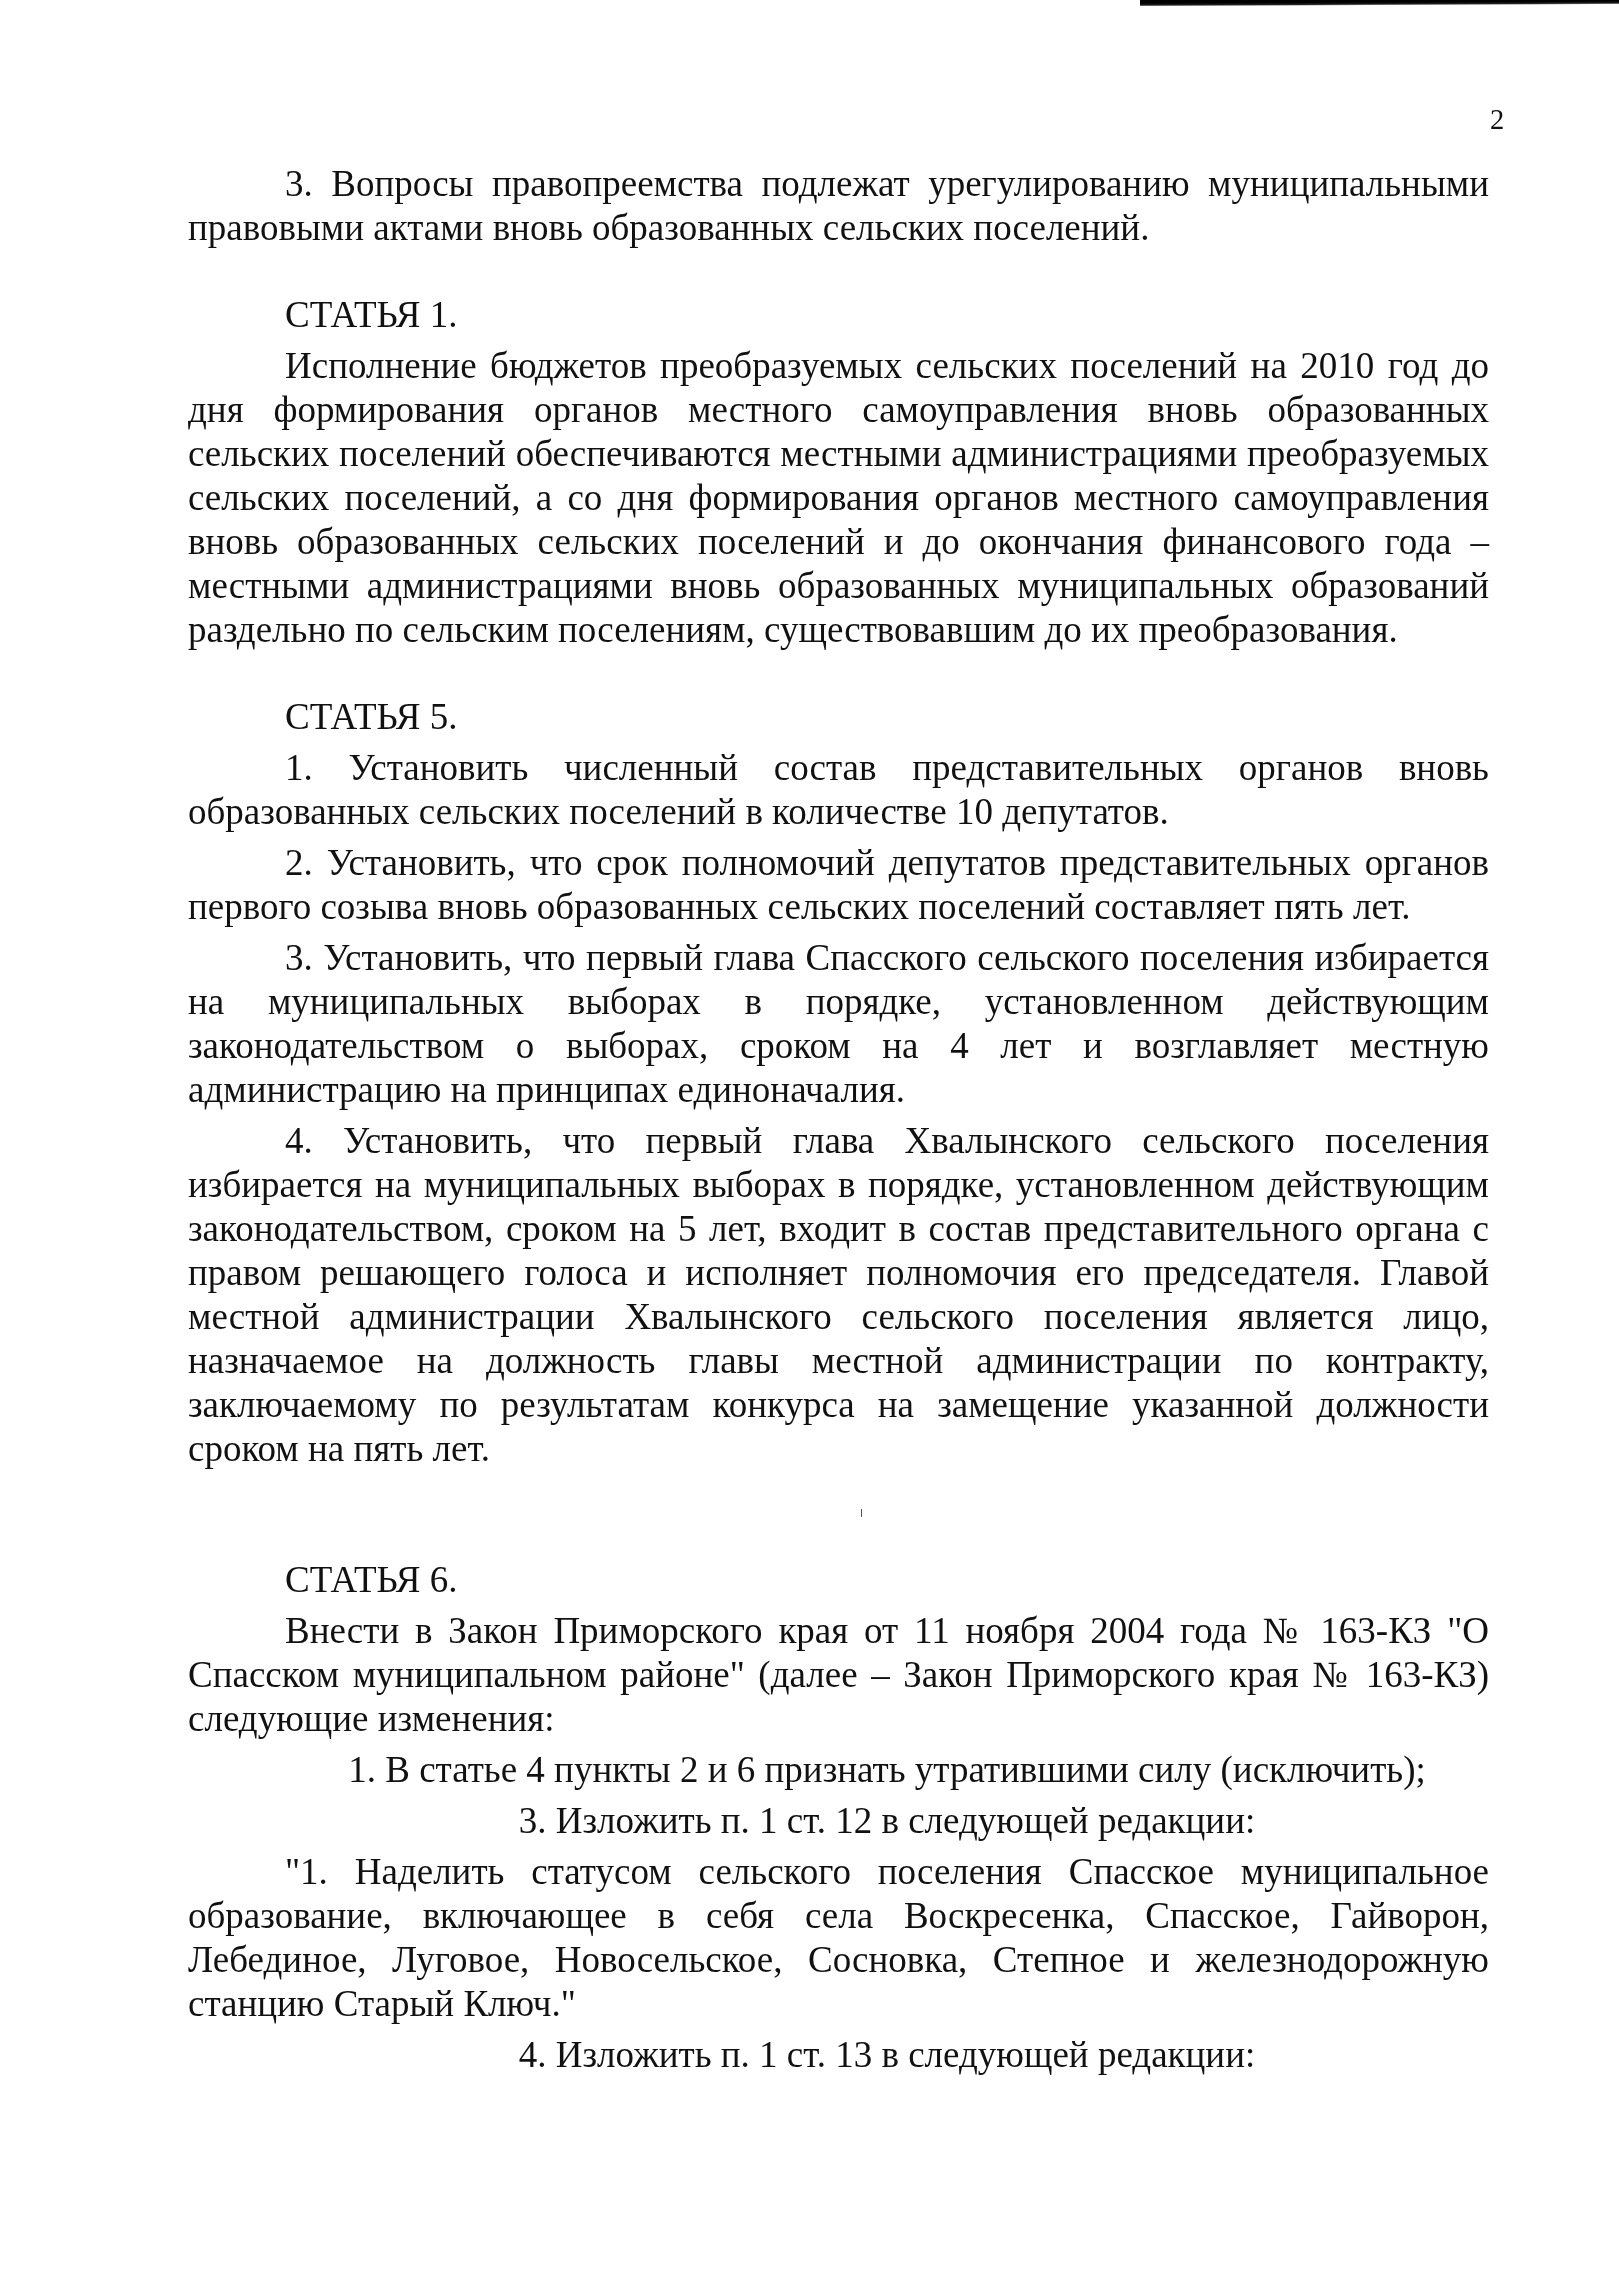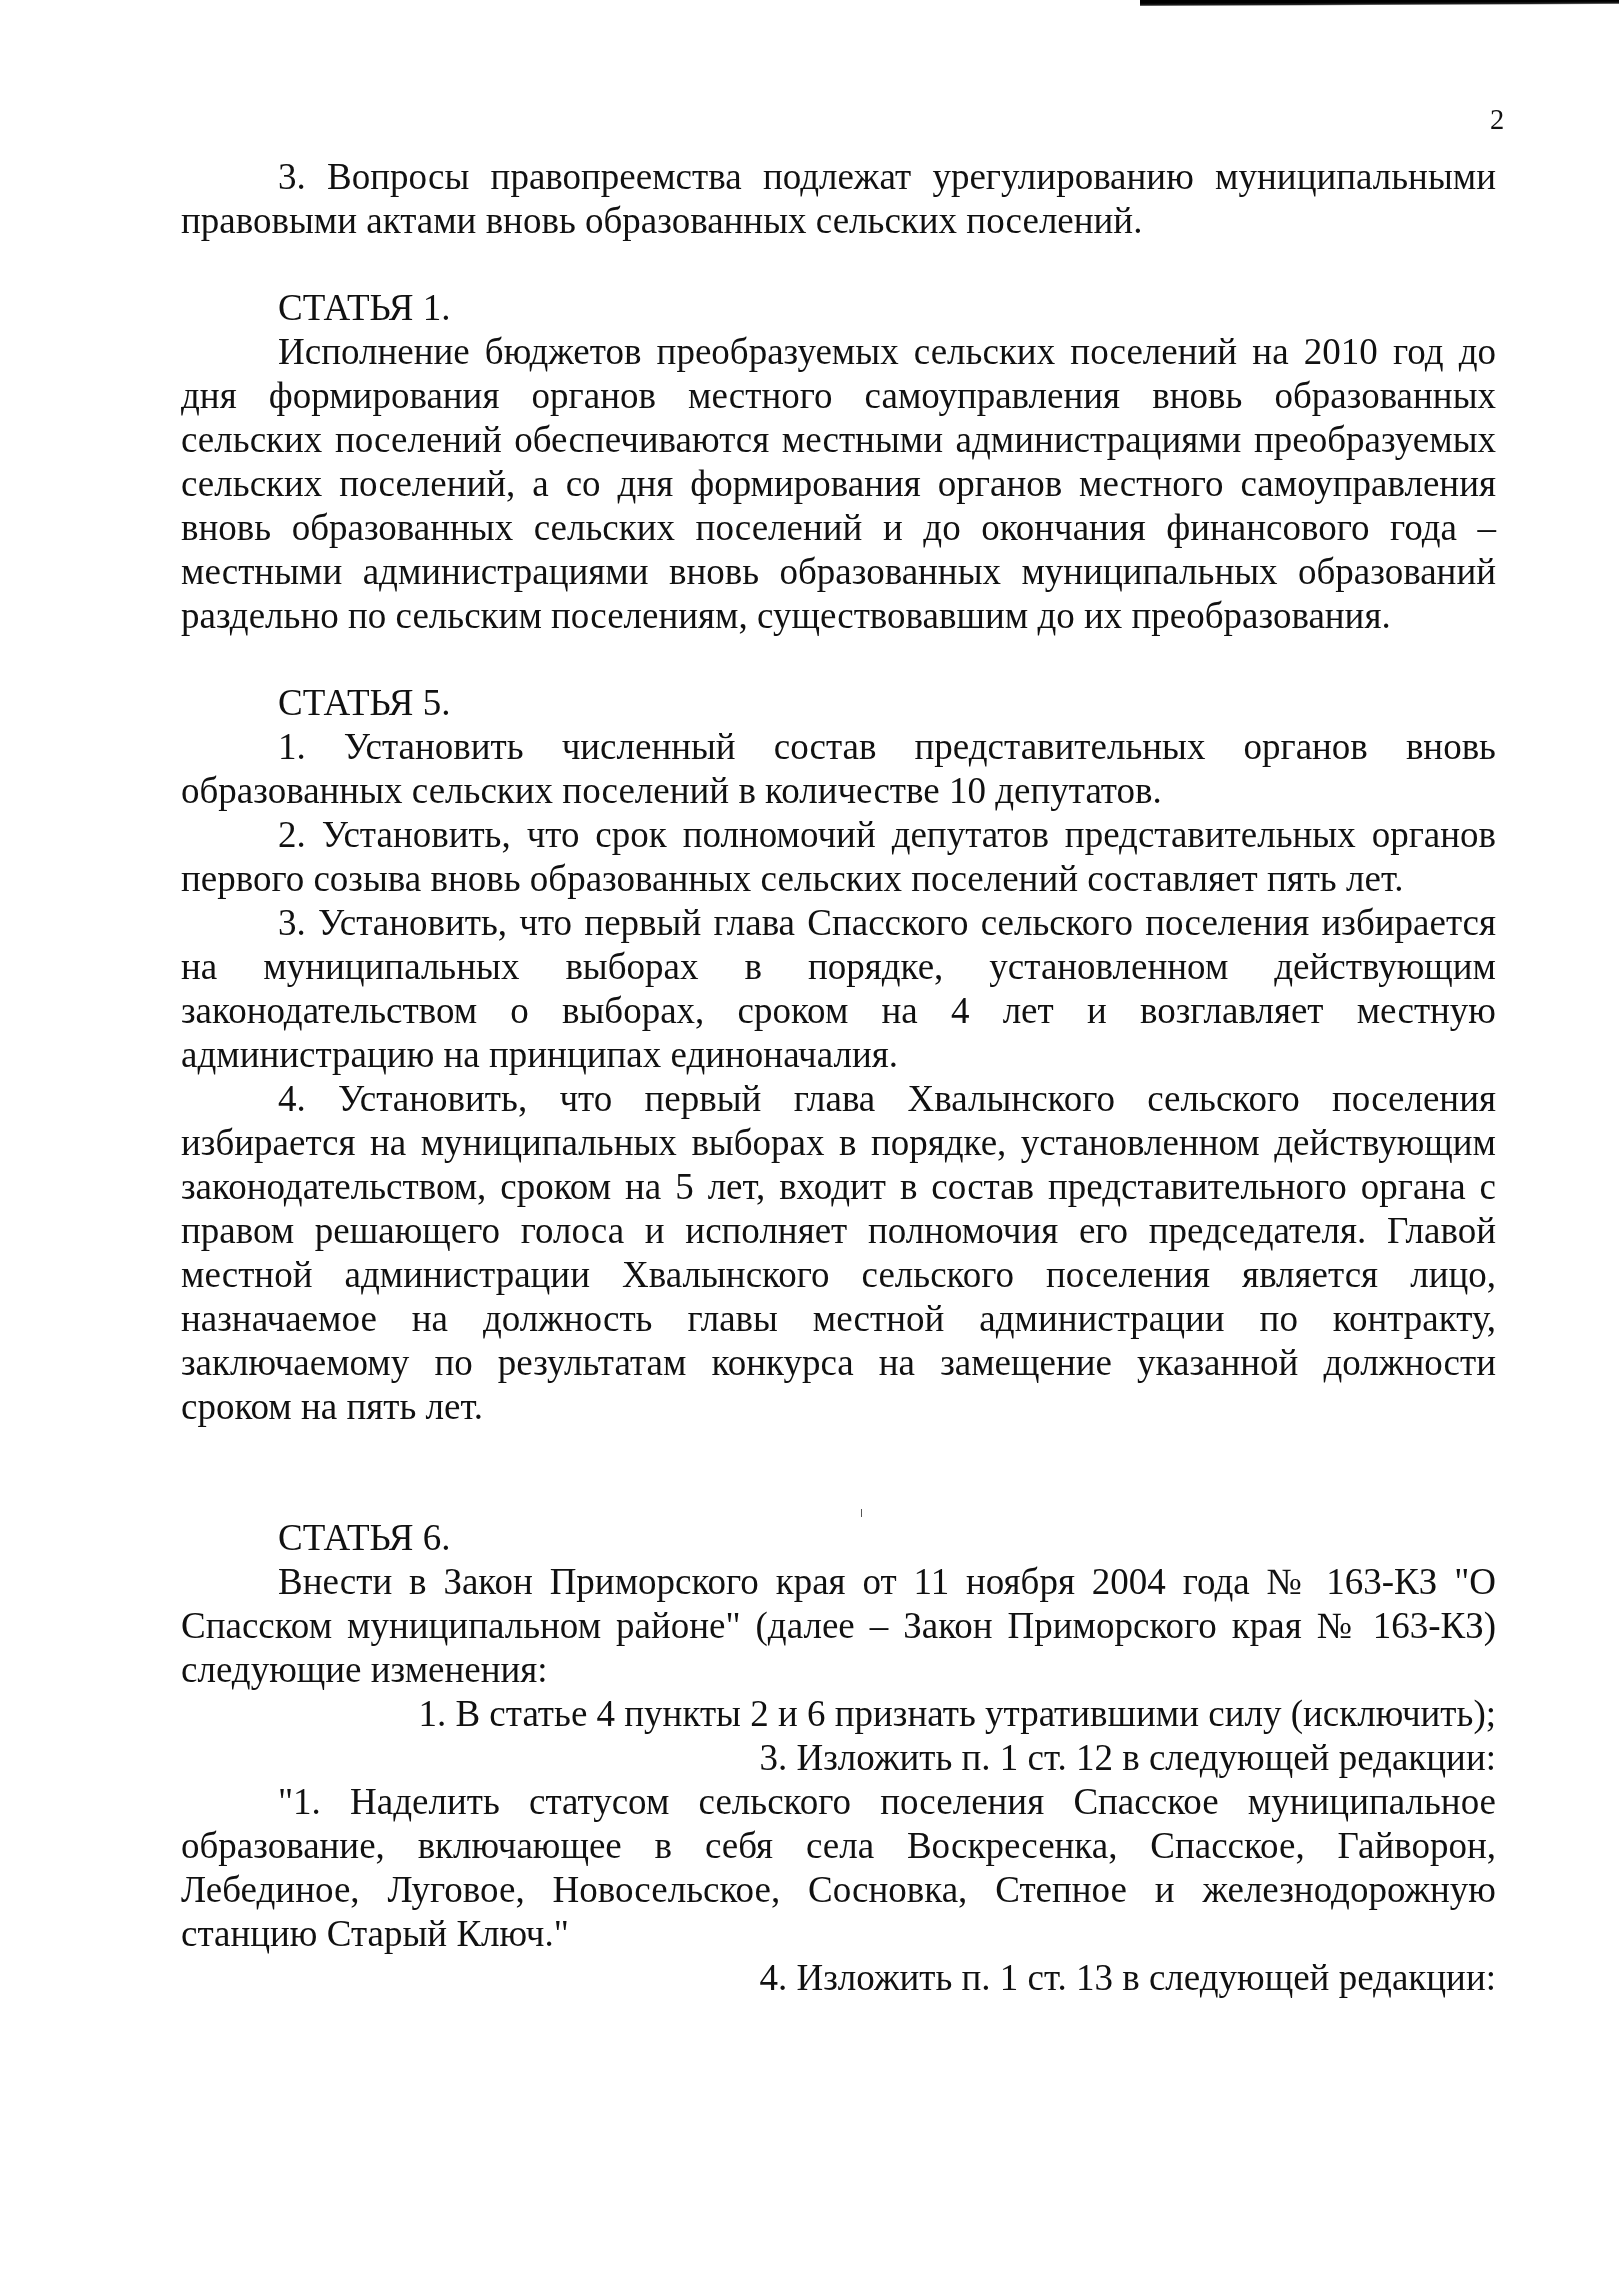--- a/index.html
+++ b/index.html
@@ -33,30 +33,30 @@
   }
   .content {
     position: absolute;
     top: 155px;
     left: 181px;
     width: 1315px;
     font-size: 37px;
     line-height: 44px;
   }
   p {
-    margin: 0;
+    margin: 7px;
     text-align: justify;
     text-indent: 97px;
   }
   .heading {
     text-indent: 97px;
     margin-top: 43px;
   }
   .gap-big { margin-top: 87px; }
-  .sub { text-indent: 97px; text-align: right; }
+  .sub { text-indent: 97px; text-align: center; }
   .stray-mark {
     position: absolute;
     top: 1509px;
     left: 861px;
     width: 1.3px;
     height: 7.8px;
     background: #555;
   }
 </style>
 </head>

